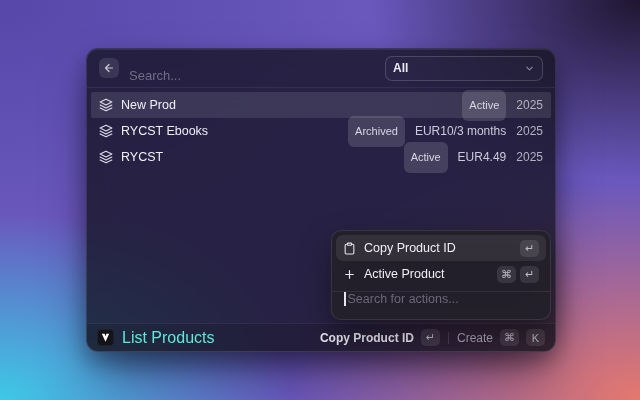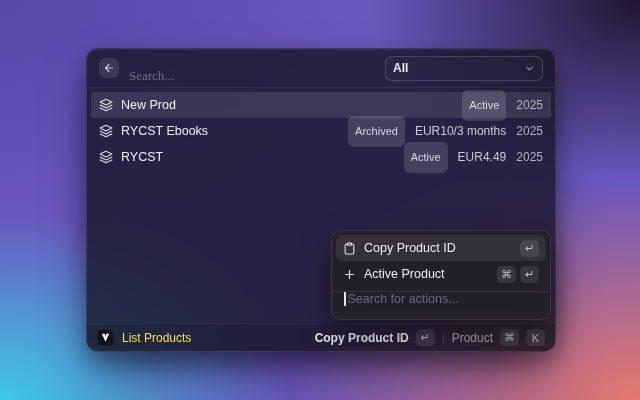--- a/index.html
+++ b/index.html
@@ -26,21 +26,21 @@
     display:flex; flex-direction:column;
   }
   .header{ height:38px; flex:0 0 38px; display:flex; align-items:center; gap:10px; padding:0 12px; }
   .back-btn{
     width:20px; height:20px; flex:0 0 20px; border:none; border-radius:6px;
     background:rgba(255,255,255,0.10); color:#cac7d6;
     display:flex; align-items:center; justify-content:center; cursor:pointer;
   }
   .search-input{
     flex:1; background:transparent; border:none; outline:none;
-    font-family:Liberation Serif, serif; font-size:13px; color:#f2f0f7;margin-top:15px;
+    font-family:Liberation Sans, sans-serif; font-size:13px; color:#f2f0f7;margin-top:15px;
   }
   .search-input::placeholder{ color:#716d82; }
   .dropdown{
     width:158px; height:25px; flex:0 0 158px;
     border:1px solid rgba(255,255,255,0.16); border-radius:7px;
     background:rgba(255,255,255,0.02);
     display:flex; align-items:center; justify-content:space-between;
     padding:0 7px; cursor:pointer;
   }
   .dropdown .dd-value{ font-size:12px; font-weight:bold; color:#eceaf2; }
@@ -100,21 +100,21 @@
     height:28px; flex:0 0 28px; display:flex; align-items:center; gap:8px;
     padding:0 10px; border-top:1px solid rgba(255,255,255,0.07);
     background:rgba(0,0,0,0.12);
     border-radius:0 0 12px 12px;
   }
   .logo{
     width:17px; height:17px; border-radius:4.5px; background:#141318;
     display:flex; align-items:center; justify-content:center;
     box-shadow: inset 0 0 0 1px rgba(255,255,255,0.06);
   }
-  .cmd-name{ font-size:12px; font-weight:500; color:#fde047; }
+  .cmd-name{ font-size:16px; font-weight:500; color:#5eead4; }
   .sb-right{ margin-left:auto; display:flex; align-items:center; gap:8px; }
   .sb-action{ display:flex; align-items:center; gap:7px; cursor:pointer; }
   .sb-primary-label{ font-size:12px; font-weight:bold; color:#eceaf2; }
   .sb-actions-label{ font-size:12px; font-weight:500; color:#a9a6b6; }
   .sb-sep{ width:1px; height:12px; background:rgba(255,255,255,0.14); }
 </style>
 </head>
 <body>
 
 <div class="window">
@@ -232,20 +232,20 @@
         </svg>
     </span>
     <span class="cmd-name">List Products</span>
     <span class="sb-right">
       <span class="sb-action">
         <span class="sb-primary-label">Copy Product ID</span>
         <kbd>↵</kbd>
       </span>
       <span class="sb-sep"></span>
       <span class="sb-action">
-        <span class="sb-actions-label">Product</span>
+        <span class="sb-actions-label">Create</span>
         <kbd>⌘</kbd>
         <kbd>K</kbd>
       </span>
     </span>
   </div>
 
 </div>
 
 </body></html>

